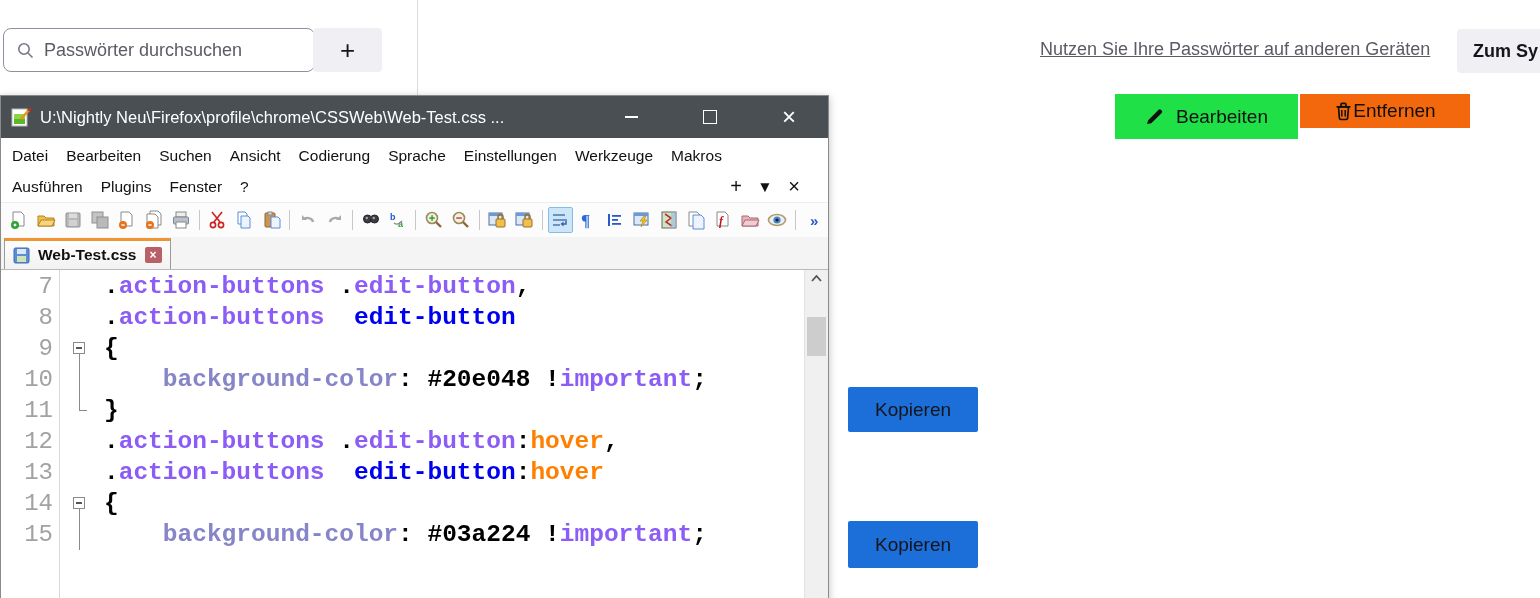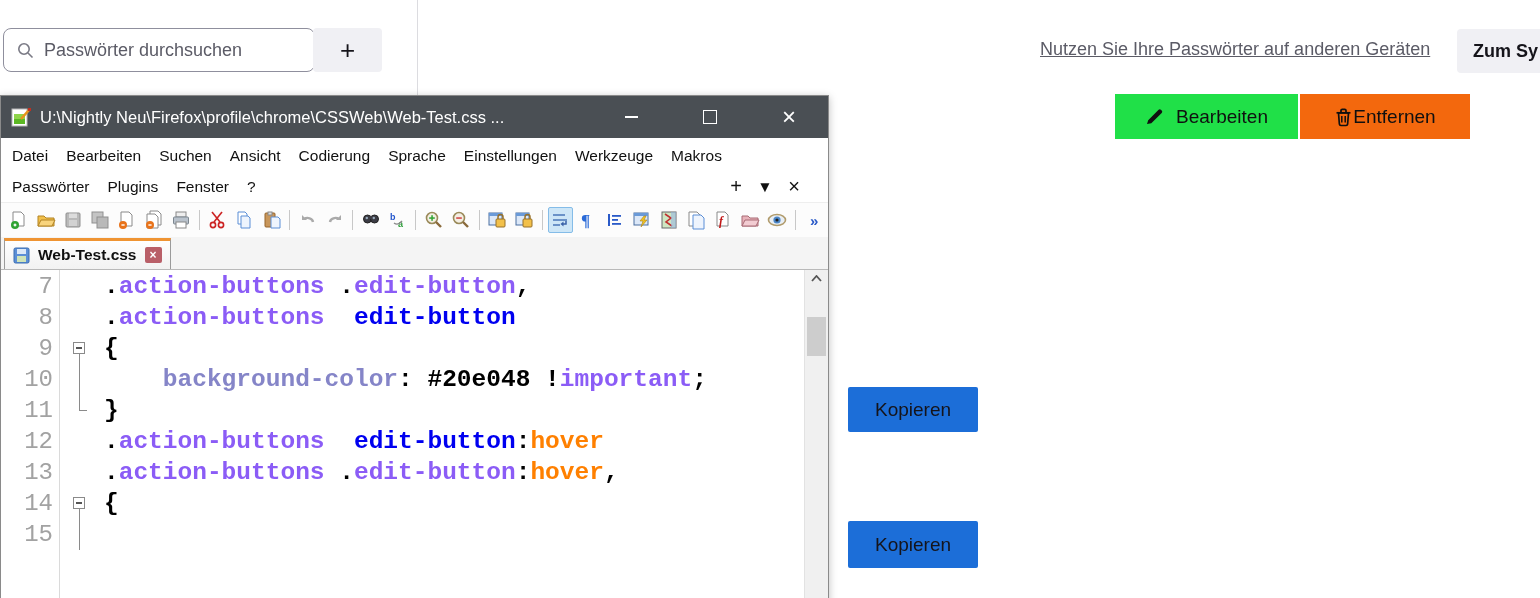--- a/index.html
+++ b/index.html
@@ -24,21 +24,21 @@
   .sync-btn{
     position:absolute;left:1457px;top:29px;width:130px;height:44px;background:#f0f0f4;border-radius:4px;
     display:flex;align-items:center;padding-left:16px;font-size:18px;font-weight:700;color:#15141a;z-index:1;box-sizing:border-box;
   }
   .action-row{position:absolute;left:1115px;top:94px;display:flex;z-index:1;}
   .btn-edit{
     width:183px;height:45px;display:flex;align-items:center;justify-content:center;gap:12px;
     font-size:19px;color:#101010;
   }
   .btn-remove{
-    width:170px;height:45px;margin-left:2px;display:flex;align-items:center;justify-content:center;
+    width:170px;height:34px;margin-left:2px;display:flex;align-items:center;justify-content:center;
     font-size:19px;color:#101010;
   }
   .btn-copy{
     position:absolute;width:130px;height:45px;display:flex;align-items:center;justify-content:center;
     font-size:19px;color:#15141a;z-index:1;border-radius:2px;
   }
   .btn-copy.c1{left:848px;top:387px;}
   .btn-copy.c2{left:848px;top:521px;height:47px;}
   
   .npp{
@@ -172,21 +172,21 @@
         <span class="mi">Suchen</span>
         <span class="mi">Ansicht</span>
         <span class="mi">Codierung</span>
         <span class="mi">Sprache</span>
         <span class="mi">Einstellungen</span>
         <span class="mi">Werkzeuge</span>
         <span class="mi">Makros</span>
       </div>
     <div class="menu-row" id="menu-row-2">
 
-    <span class="mi">Passwörter</span>
+    <span class="mi">Ausführen</span>
         <span class="mi">Plugins</span>
         <span class="mi">Fenster</span>
         <span class="mi">?</span>
         <span class="menu-right">
           <span class="mri plus">+</span>
           <span class="mri triangle">▼</span>
           <span class="mri x">×</span>
         </span>
       </div>
   </div>
@@ -432,23 +432,24 @@
           <span class="fbox"></span>
         </div>
         <div class="fold-cell mid"></div>
       </div>
     <div class="ed-code" id="codecol">
         <div class="ed-row code-line"><span class="t-k">.</span><span class="t-r">action-buttons</span><span class="t-k"> </span><span class="t-k">.</span><span class="t-r">edit-button</span><span class="t-k">,</span></div>
         <div class="ed-row code-line"><span class="t-k">.</span><span class="t-r">action-buttons</span><span class="t-k">  </span><span class="t-b">edit-button</span></div>
         <div class="ed-row code-line"><span class="t-k">{</span></div>
         <div class="ed-row code-line"><span class="t-k">    </span><span class="t-a">background-color</span><span class="t-k">:</span><span class="t-k"> </span><span class="t-k">#20e048</span><span class="t-k"> </span><span class="t-k">!</span><span class="t-r">important</span><span class="t-k">;</span></div>
         <div class="ed-row code-line"><span class="t-k">}</span></div>
+        <div class="ed-row code-line"><span class="t-k">.</span><span class="t-r">action-buttons</span><span class="t-k"> </span><span class="t-k">.</span><span class="t-r">edit-button</span><span class="t-k">:</span><span class="t-o">hover</span><span class="t-k">,</span></div>
         <div class="ed-row code-line"><span class="t-k">.</span><span class="t-r">action-buttons</span><span class="t-k">  </span><span class="t-b">edit-button</span><span class="t-k">:</span><span class="t-o">hover</span></div>
-        <div class="ed-row code-line"><span class="t-k">.</span><span class="t-r">action-buttons</span><span class="t-k"> </span><span class="t-k">.</span><span class="t-r">edit-button</span><span class="t-k">:</span><span class="t-o">hover</span><span class="t-k">,</span></div>
         <div class="ed-row code-line"><span class="t-k">{</span></div>
+        <div class="ed-row code-line"><span class="t-k">    </span><span class="t-a">background-color</span><span class="t-k">:</span><span class="t-k"> </span><span class="t-k">#03a224</span><span class="t-k"> </span><span class="t-k">!</span><span class="t-r">important</span><span class="t-k">;</span></div>
       </div>
     <div class="ed-scroll">
       <span class="sc-arrow sc-up">
         <svg width="11" height="7" viewBox="0 0 11 7">
             <polyline points="1,6 5.5,1 10,6" fill="none" stroke="#555" stroke-width="1.8"></polyline>
           </svg>
       </span>
       <div class="sc-thumb"></div>
       <span class="sc-arrow sc-down">
         <svg width="11" height="7" viewBox="0 0 11 7">

